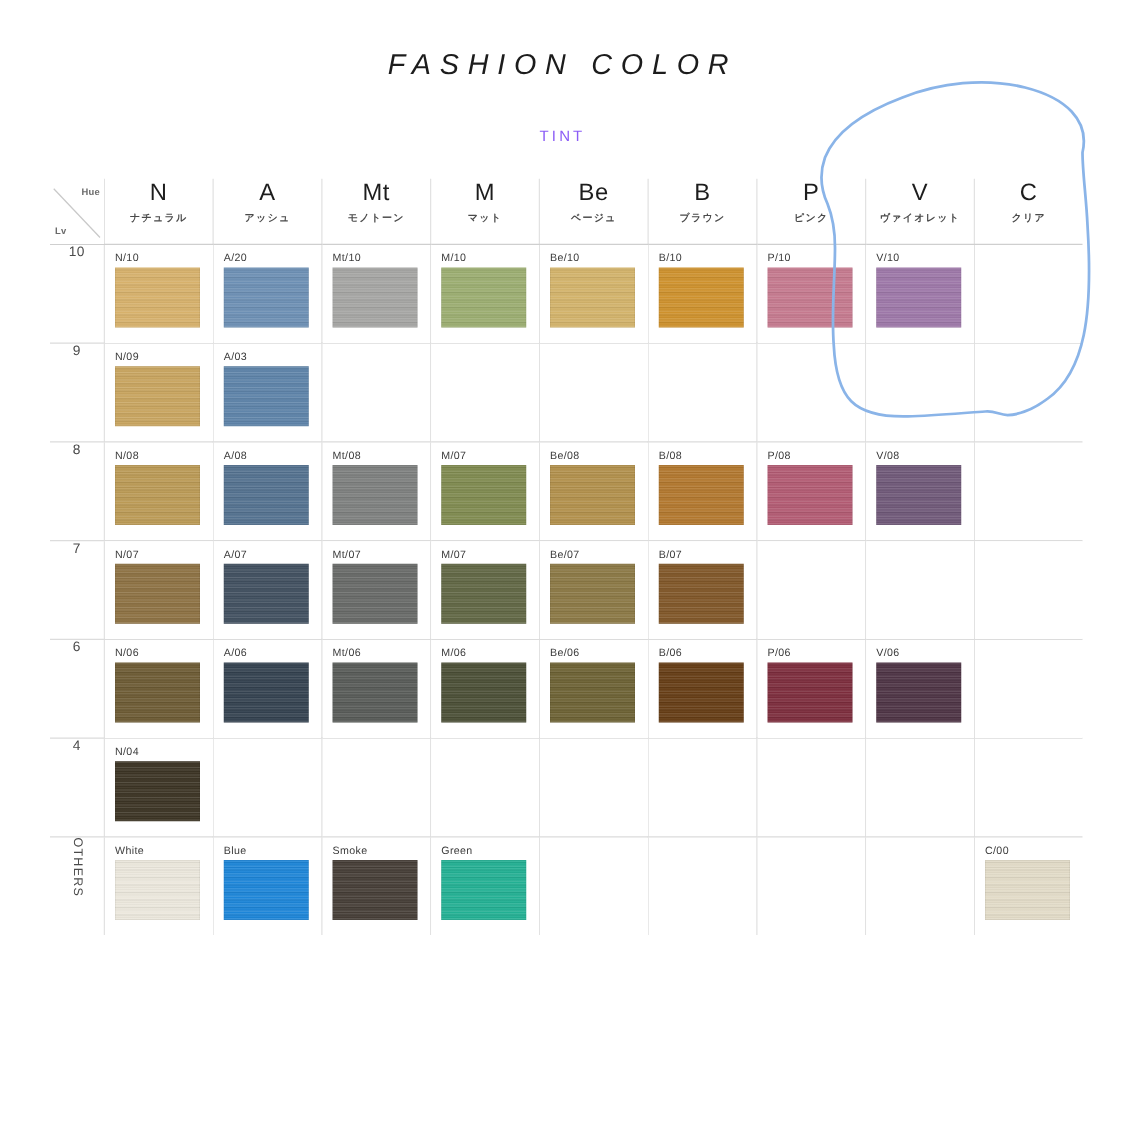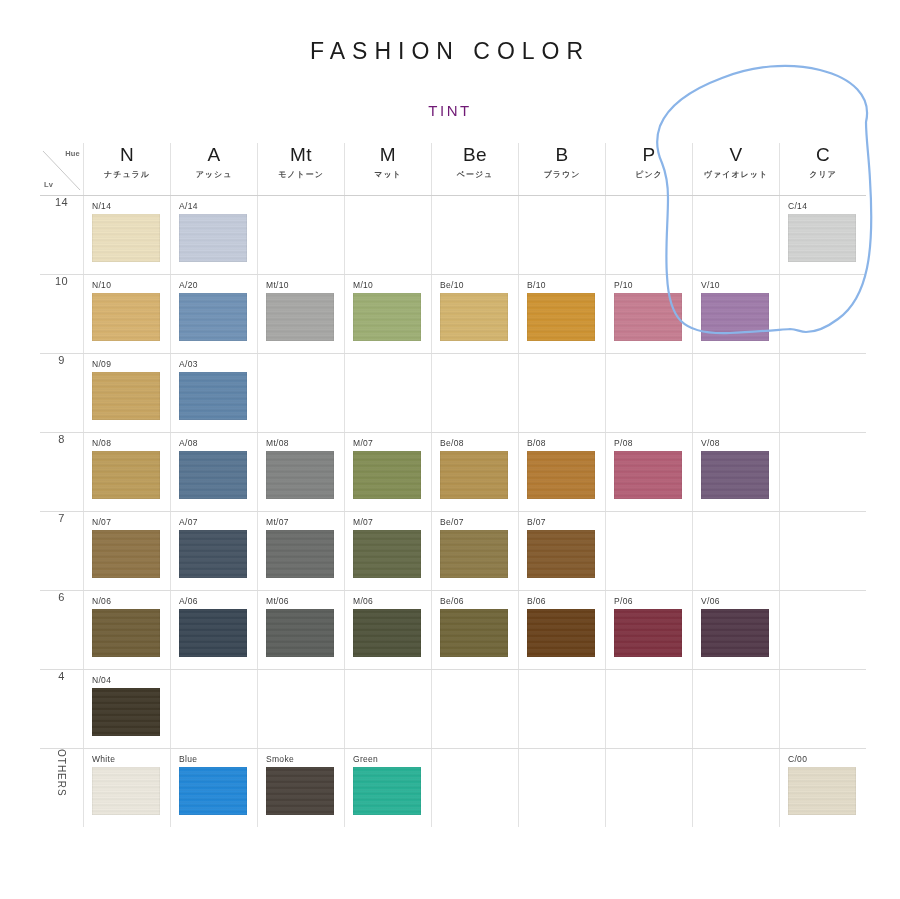--- a/index.html
+++ b/index.html
@@ -20,27 +20,28 @@
   
   #page-title {
     text-align: center;
     font-size: 23px;
     letter-spacing: 7px;
     font-weight: 400;
     color: #1c1c1c;
     margin: 0;
     padding-top: 40px;
     line-height: 1;
+    font-style: italic;
   }
   #sub-title {
     text-align: center;
-    font-size: 15px;
+    font-size: 12px;
     letter-spacing: 2.5px;
     font-weight: 400;
-    color: #701a75;
+    color: #8b5cf6;
     margin: 0;
     padding-top: 40px;
     line-height: 1;
   }
 
   
   #chart-wrap {
     position: absolute;
     left: 40px;
     top: 143px;
@@ -239,41 +240,20 @@
             <div class="hue-kana">ヴァイオレット</div>
           </th>
           <th class="hue-cell">
             <div class="hue-code">C</div>
             <div class="hue-kana">クリア</div>
           </th>
         </tr>
     </thead>
     <tbody>
 
-    <tr>
-          <td class="lv-cell"><span>14</span></td>
-          <td class="swatch-cell">
-            <div class="swatch-label">N/14</div>
-            <div class="swatch-chip" style="background-color: rgb(236, 224, 189);"></div>
-          </td>
-          <td class="swatch-cell">
-            <div class="swatch-label">A/14</div>
-            <div class="swatch-chip" style="background-color: rgb(195, 203, 219);"></div>
-          </td>
-          <td class="swatch-cell empty"></td>
-          <td class="swatch-cell empty"></td>
-          <td class="swatch-cell empty"></td>
-          <td class="swatch-cell empty"></td>
-          <td class="swatch-cell empty"></td>
-          <td class="swatch-cell empty"></td>
-          <td class="swatch-cell">
-            <div class="swatch-label">C/14</div>
-            <div class="swatch-chip" style="background-color: rgb(210, 211, 210);"></div>
-          </td>
-        </tr>
         <tr>
           <td class="lv-cell"><span>10</span></td>
           <td class="swatch-cell">
             <div class="swatch-label">N/10</div>
             <div class="swatch-chip" style="background-color: rgb(215, 177, 107);"></div>
           </td>
           <td class="swatch-cell">
             <div class="swatch-label">A/20</div>
             <div class="swatch-chip" style="background-color: rgb(108, 143, 180);"></div>
           </td>

